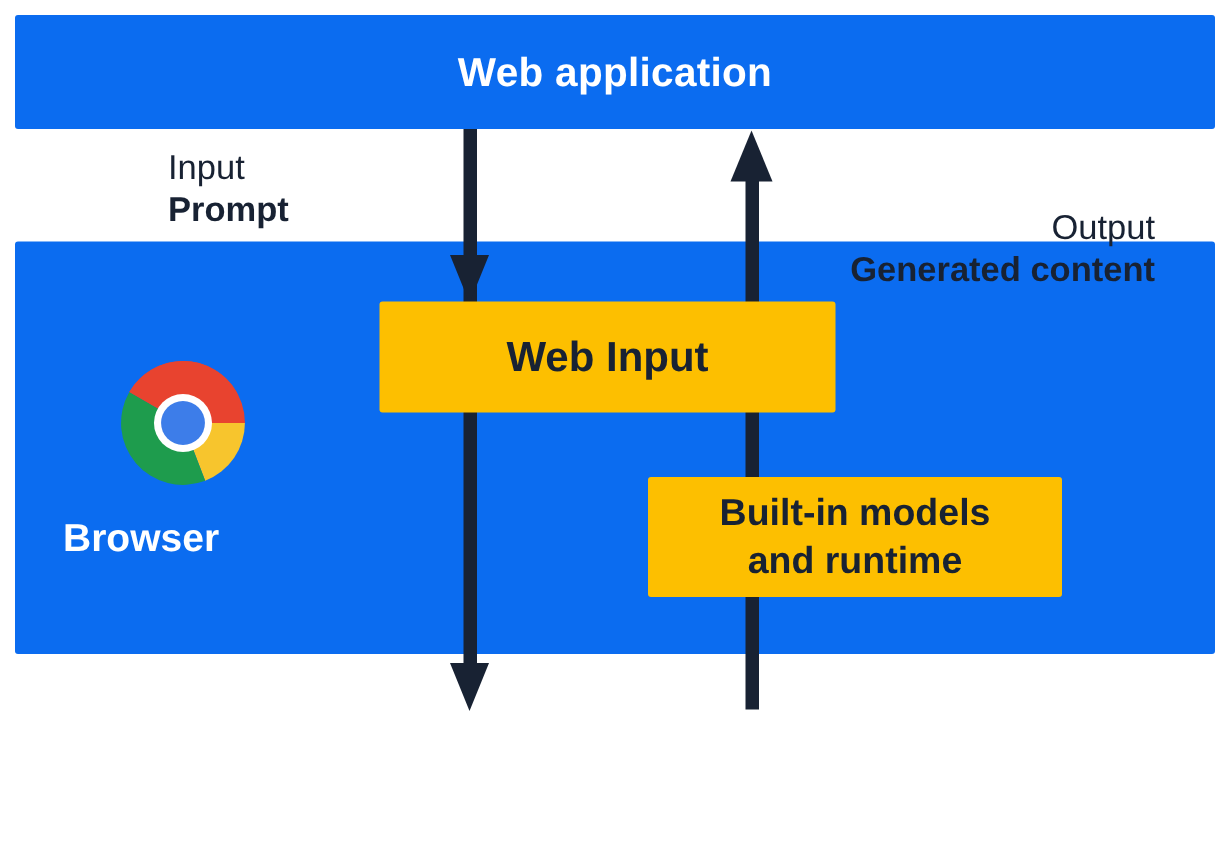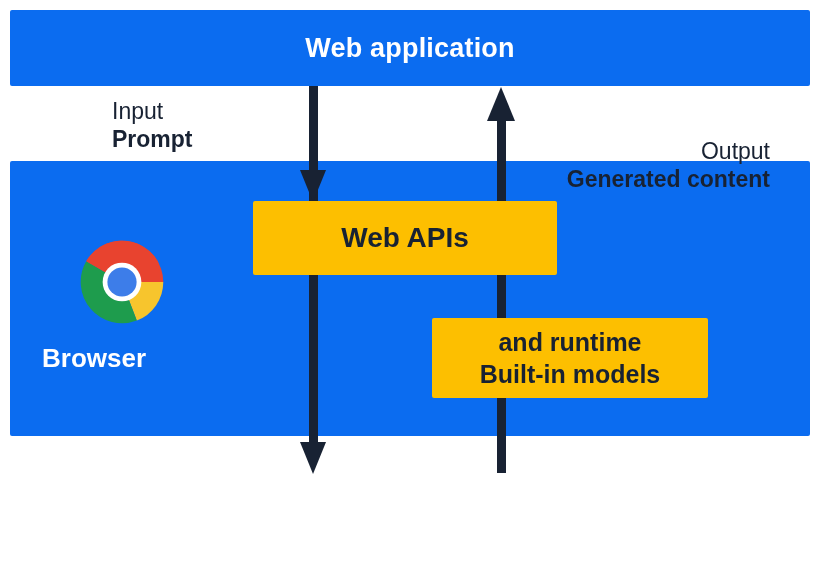--- a/index.html
+++ b/index.html
@@ -85,26 +85,26 @@
   </div>
 
   <div class="shaft shaft-down"></div>
   <div class="head head-down-mid"></div>
   <div class="head head-down-bottom"></div>
 
   <div class="shaft shaft-up"></div>
   <div class="head head-up-top"></div>
 
   <div class="ybox ybox-webapis">
-    <span>Web APIs</span>
+    <span>Web Input</span>
   </div>
 
   <div class="ybox ybox-builtin">
+    <span>Built-in models</span>
     <span>and runtime</span>
-    <span>Built-in models</span>
   </div>
 
   <div class="chrome-logo">
     <svg viewBox="0 0 100 100" width="86" height="86">
       <path d="M50,50 L8.4,26 A48,48 0 0 1 91.6,26 L98,50 Z" fill="var(--chrome-red)"></path>
       <path d="M50,50 L98,50 A48,48 0 0 1 67.2,94.8 Z" fill="var(--chrome-yellow)"></path>
       <path d="M50,50 L8.4,26 A48,48 0 0 0 67.2,94.8 Z" fill="var(--chrome-green)"></path>
       <path d="M50,50 L8.4,26 A48,48 0 0 1 98,50 Z" fill="var(--chrome-red)"></path>
       <circle cx="50" cy="50" r="22.5" fill="#ffffff"></circle>
       <circle cx="50" cy="50" r="17" fill="var(--chrome-blue)"></circle>

